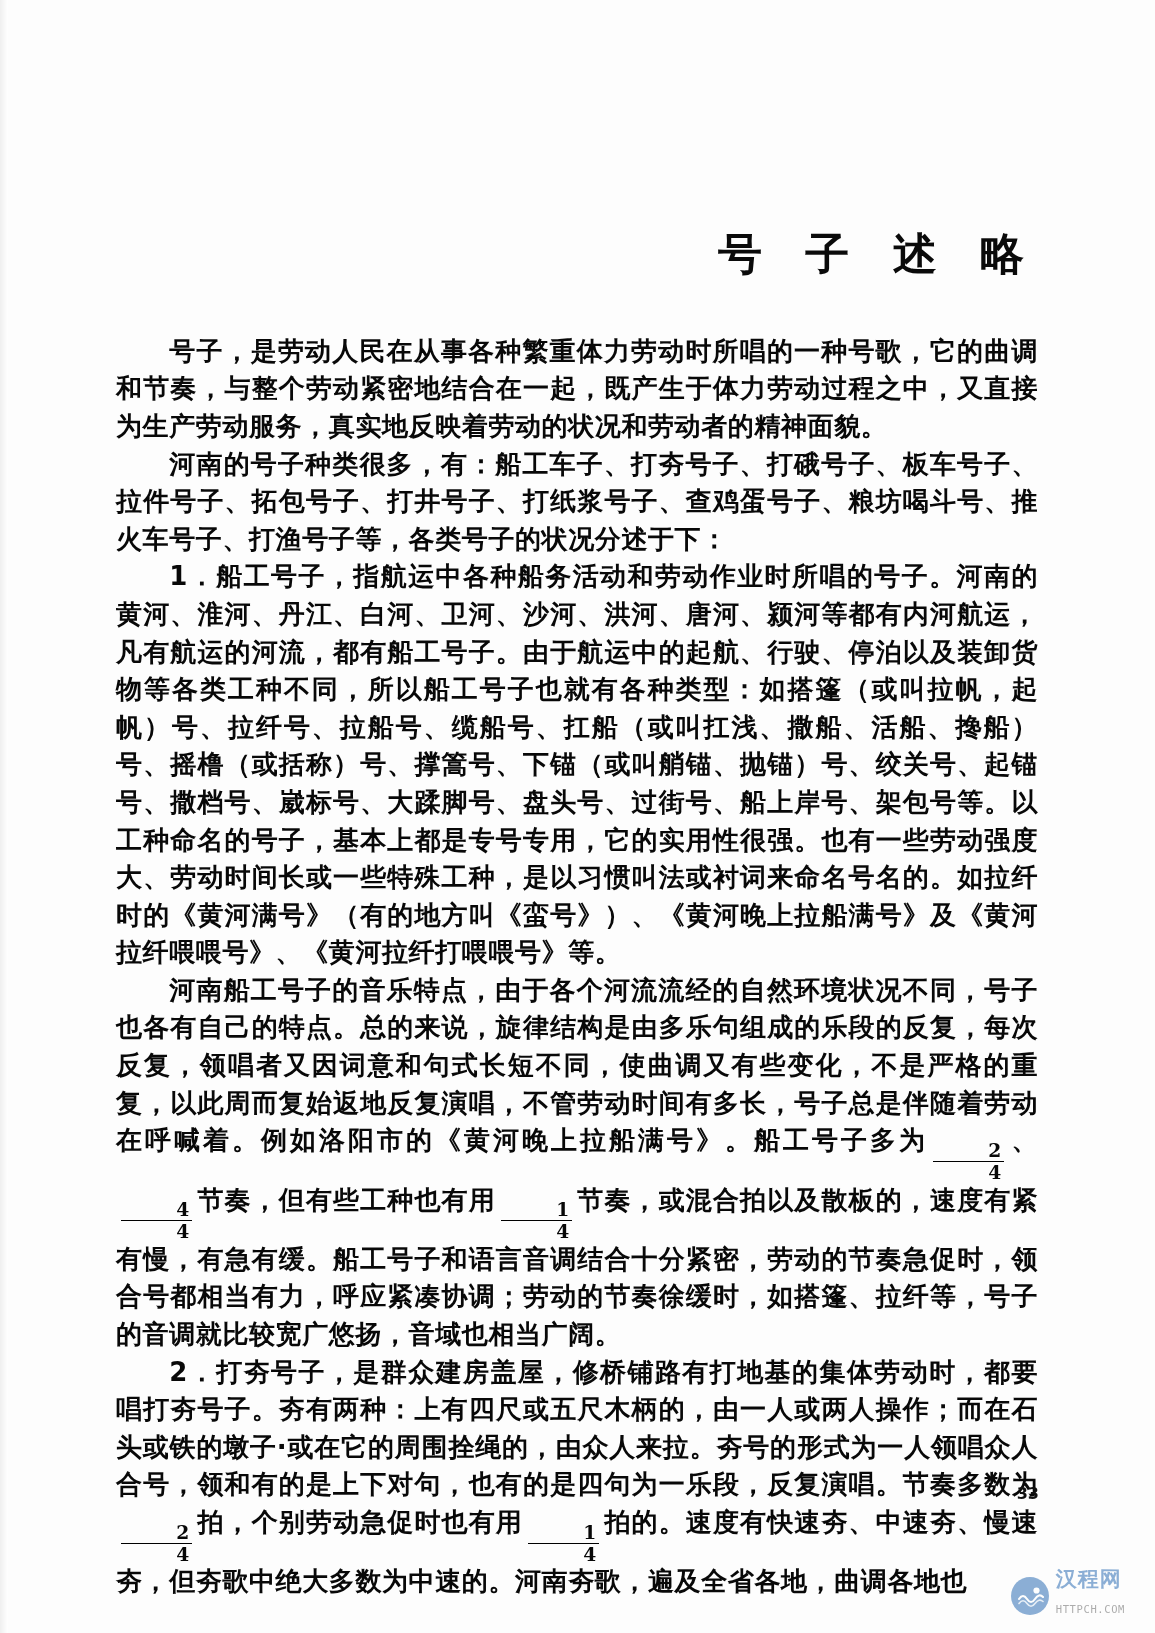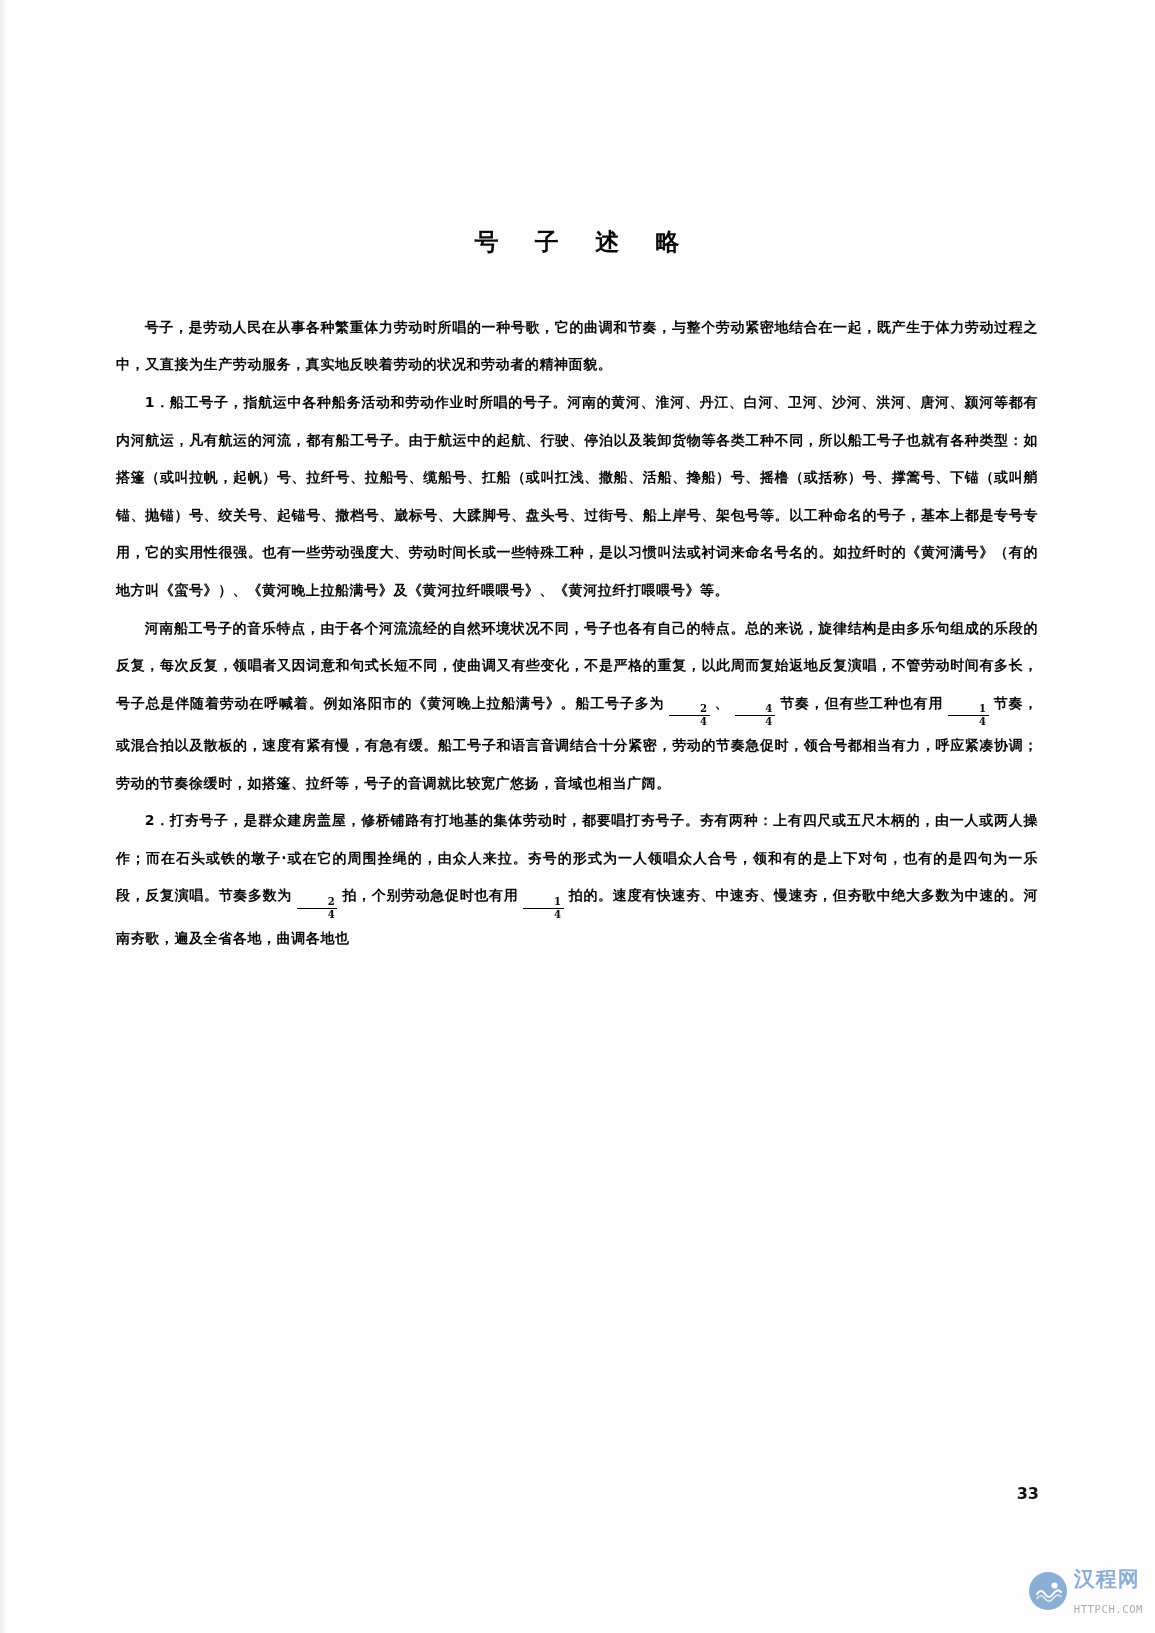--- a/index.html
+++ b/index.html
@@ -34,33 +34,33 @@
   }
 
   #content {
     position: absolute;
     left: 116px;
     top: 228px;
     width: 922px;
   }
 
   .doc-title {
-    text-align: center;
-    font-size: 24px;
+    text-align: right;
+    font-size: 44px;
     font-weight: bold;
     letter-spacing: 14px;
     text-indent: 14px;
     line-height: 1.2;
     margin: 0 0 52px 0;
     font-family: "DejaVu Sans", "Liberation Sans", sans-serif;
     color: #0a0a0a;
   }
 
   .body-col {
-    font-size: 14px;
+    font-size: 26px;
     line-height: 37.6px;
     letter-spacing: 0.6px;
     text-align: justify;
     text-justify: inter-character;
     color: #080808;
     font-family: "DejaVu Sans", "Liberation Sans", sans-serif;
     font-weight: bold;
   }
 
   .para {
@@ -93,24 +93,24 @@
     top: 1484px;
     font-size: 16px;
     font-weight: bold;
     font-family: "DejaVu Sans", "Liberation Sans", sans-serif;
     color: #101010;
   }
 
   
   .watermark {
     position: absolute;
-    right: 12px;
+    right: 30px;
     bottom: 18px;
     display: flex;
-    align-items: center;
+    align-items: flex-end;
     gap: 7px;
     opacity: 0.55;
   }
   .watermark .wm-badge {
     width: 38px;
     height: 38px;
     border-radius: 50%;
     background: #2f6fb5;
     display: flex;
     align-items: center;
@@ -141,20 +141,21 @@
 
 <div id="page">
 
   <div id="content">
 
     <h1 class="doc-title">号 子 述 略</h1>
 
     <div class="body-col" id="body-col">
 
     <p class="para">号子，是劳动人民在从事各种繁重体力劳动时所唱的一种号歌，它的曲调和节奏，与整个劳动紧密地结合在一起，既产生于体力劳动过程之中，又直接为生产劳动服务，真实地反映着劳动的状况和劳动者的精神面貌。</p>
+        <p class="para">河南的号子种类很多，有：船工车子、打夯号子、打硪号子、板车号子、拉件号子、拓包号子、打井号子、打纸浆号子、查鸡蛋号子、粮坊喝斗号、推火车号子、打渔号子等，各类号子的状况分述于下：</p>
         <p class="para">1．船工号子，指航运中各种船务活动和劳动作业时所唱的号子。河南的黄河、淮河、丹江、白河、卫河、沙河、洪河、唐河、颍河等都有内河航运，凡有航运的河流，都有船工号子。由于航运中的起航、行驶、停泊以及装卸货物等各类工种不同，所以船工号子也就有各种类型：如搭篷（或叫拉帆，起帆）号、拉纤号、拉船号、缆船号、扛船（或叫扛浅、撒船、活船、搀船）号、摇橹（或括称）号、撑篙号、下锚（或叫艄锚、抛锚）号、绞关号、起锚号、撒档号、崴标号、大蹂脚号、盘头号、过街号、船上岸号、架包号等。以工种命名的号子，基本上都是专号专用，它的实用性很强。也有一些劳动强度大、劳动时间长或一些特殊工种，是以习惯叫法或衬词来命名号名的。如拉纤时的《黄河满号》（有的地方叫《蛮号》）、《黄河晚上拉船满号》及《黄河拉纤喂喂号》、《黄河拉纤打喂喂号》等。</p>
         <p class="para">河南船工号子的音乐特点，由于各个河流流经的自然环境状况不同，号子也各有自己的特点。总的来说，旋律结构是由多乐句组成的乐段的反复，每次反复，领唱者又因词意和句式长短不同，使曲调又有些变化，不是严格的重复，以此周而复始返地反复演唱，不管劳动时间有多长，号子总是伴随着劳动在呼喊着。例如洛阳市的《黄河晚上拉船满号》。船工号子多为<span class="frac">
             <span class="num">2</span>
             <span class="den">4</span>
           </span>、<span class="frac">
             <span class="num">4</span>
             <span class="den">4</span>
           </span>节奏，但有些工种也有用<span class="frac">
             <span class="num">1</span>
             <span class="den">4</span>

